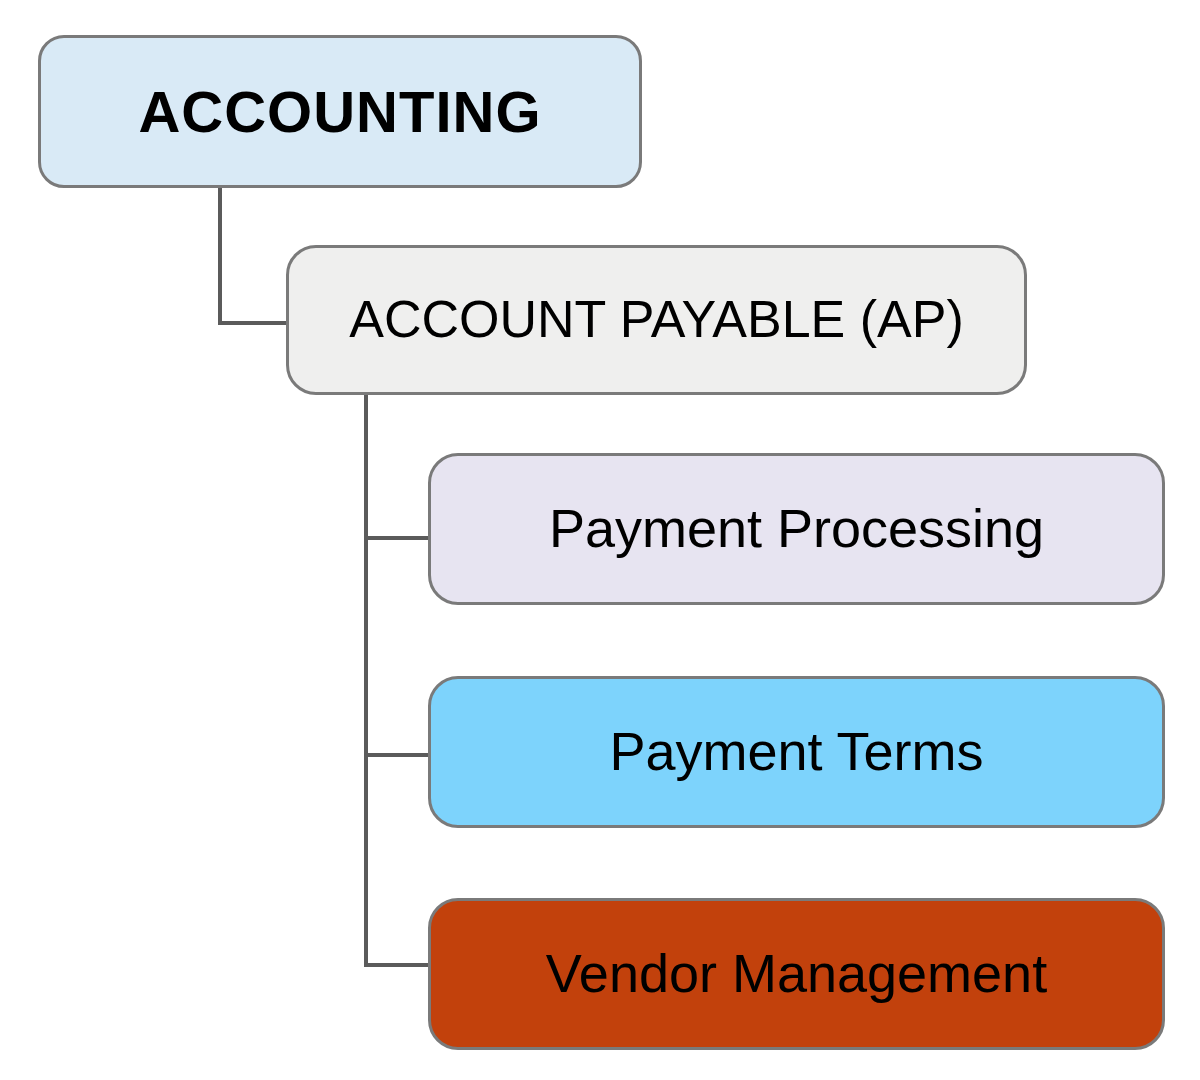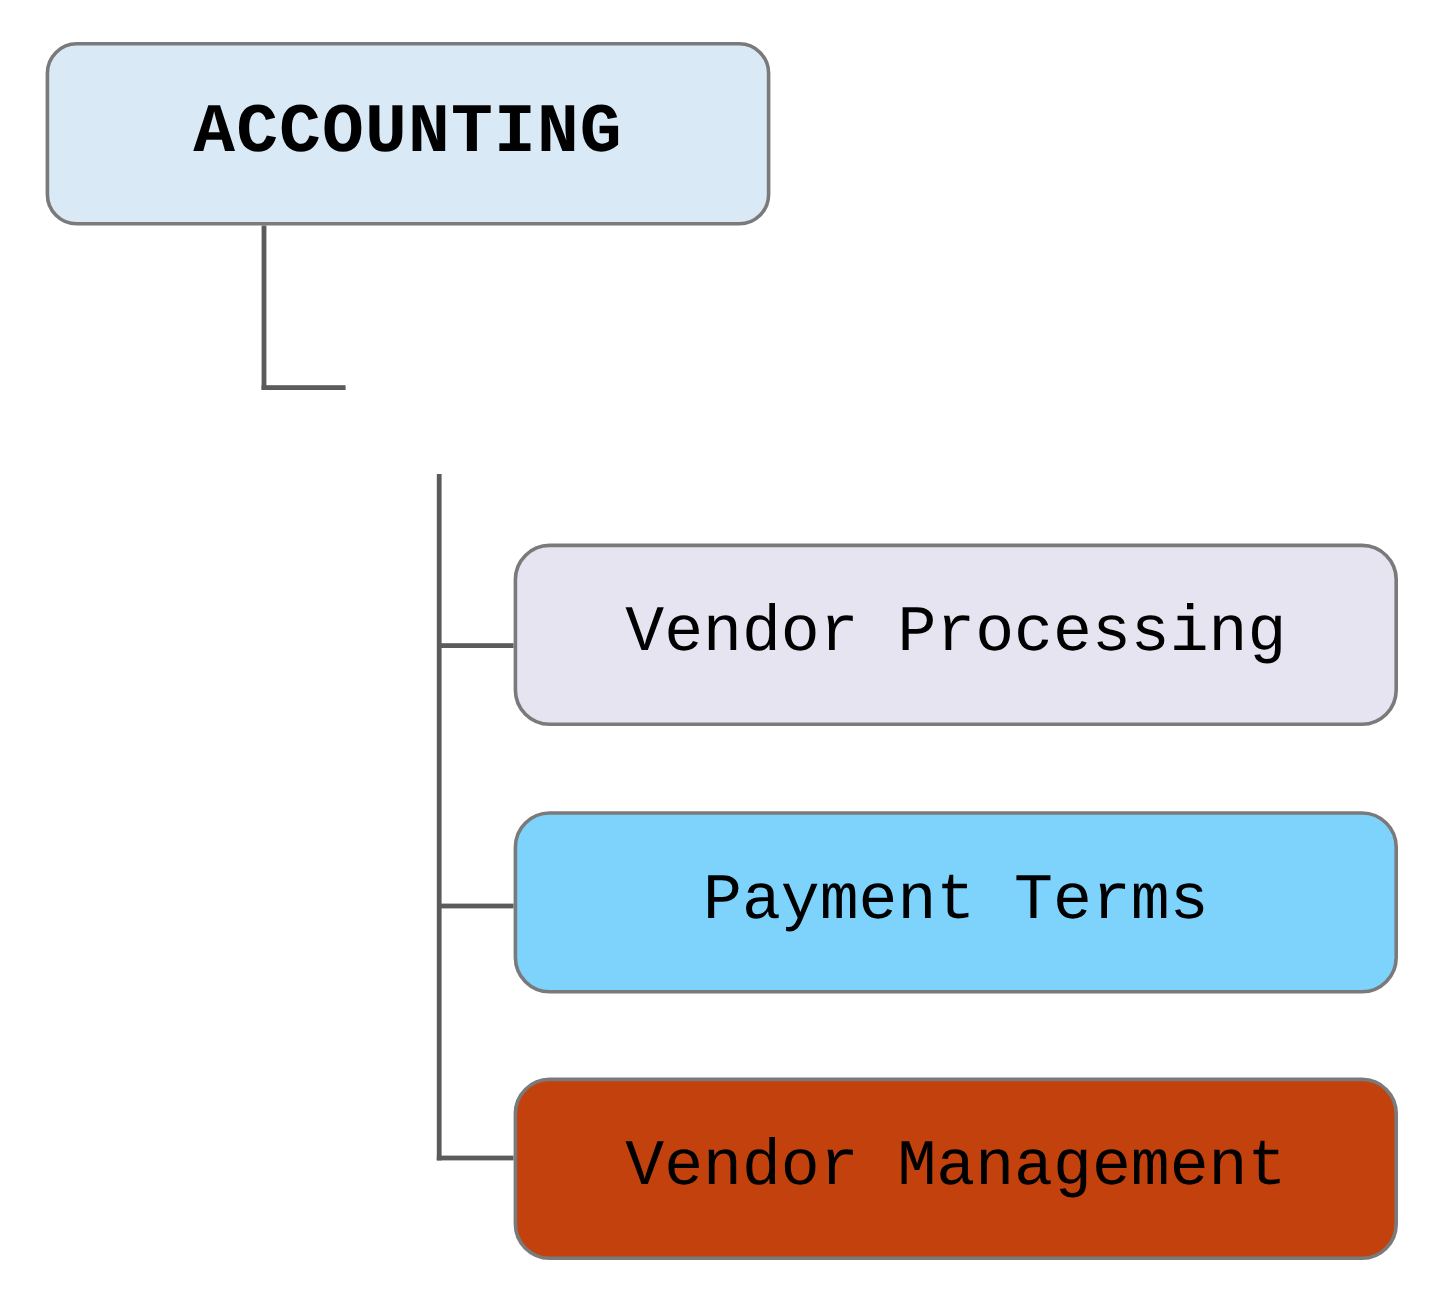--- a/index.html
+++ b/index.html
@@ -18,21 +18,20 @@
   .node {
     position: absolute;
     box-sizing: border-box;
     border: 3px solid #c2410c;
     display: flex;
     align-items: center;
     justify-content: center;
     text-align: center;
     color: #000000;
     background: #eeeeee;
-    font-family: Liberation Mono, monospace;
   }
   .node-root {
     left: 38px; top: 35px;
     width: 604px; height: 153px;
     border-radius: 26px;
     font-size: 58px;
     font-weight: 700;
     letter-spacing: 1px;
   }
   .node-level2 {
@@ -78,28 +77,31 @@
 
 <div class="canvas">
 
   <div class="node node-root" style="background: rgb(217, 234, 246); border-color: rgb(122, 122, 122);">
     <span class="node-label">ACCOUNTING</span>
   </div>
 
   <div class="connector c-root-v" style="background: rgb(91, 91, 91);"></div>
   <div class="connector c-root-h" style="background: rgb(91, 91, 91);"></div>
 
+  <div class="node node-level2" style="background: rgb(239, 239, 238); border-color: rgb(122, 122, 122);">
+    <span class="node-label">ACCOUNT PAYABLE (AP)</span>
+  </div>
 
   <div class="connector c-trunk" style="background: rgb(91, 91, 91);"></div>
   <div class="connector c-stub-1" style="background: rgb(91, 91, 91);"></div>
   <div class="connector c-stub-2" style="background: rgb(91, 91, 91);"></div>
   <div class="connector c-stub-3" style="background: rgb(91, 91, 91);"></div>
 
   <div class="node node-level3 node-invoice" style="background: rgb(231, 228, 241); border-color: rgb(122, 122, 122);">
-    <span class="node-label">Vendor Processing</span>
+    <span class="node-label">Payment Processing</span>
   </div>
 
   <div class="node node-level3 node-payment" style="background: #7dd3fc; border-color: rgb(122, 122, 122);">
     <span class="node-label">Payment Terms</span>
   </div>
 
   <div class="node node-level3 node-vendor" style="background: #c2410c; border-color: rgb(122, 122, 122);">
     <span class="node-label">Vendor Management</span>
   </div>
 

